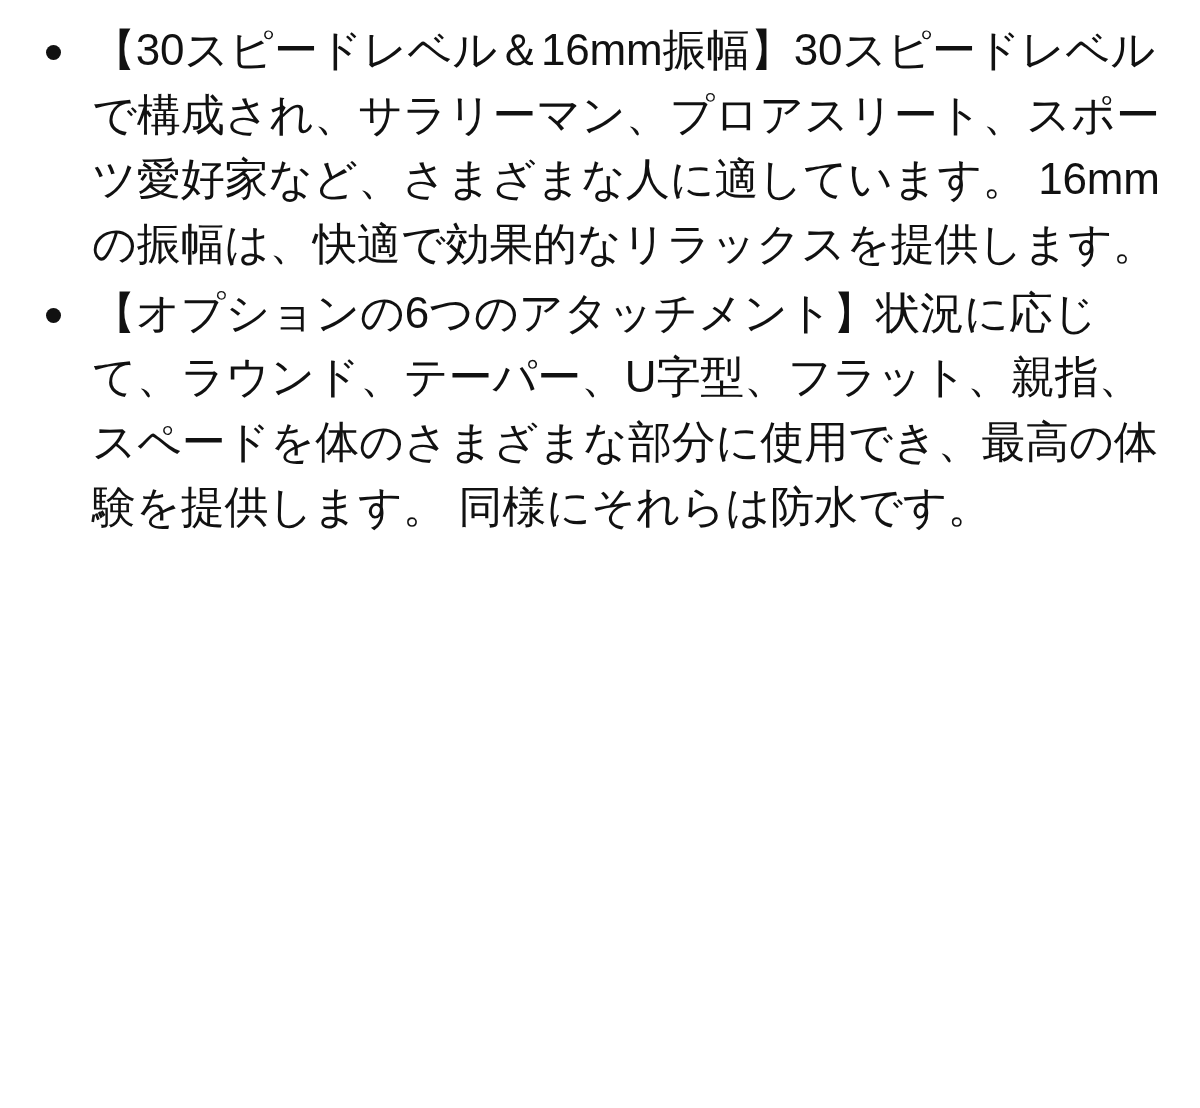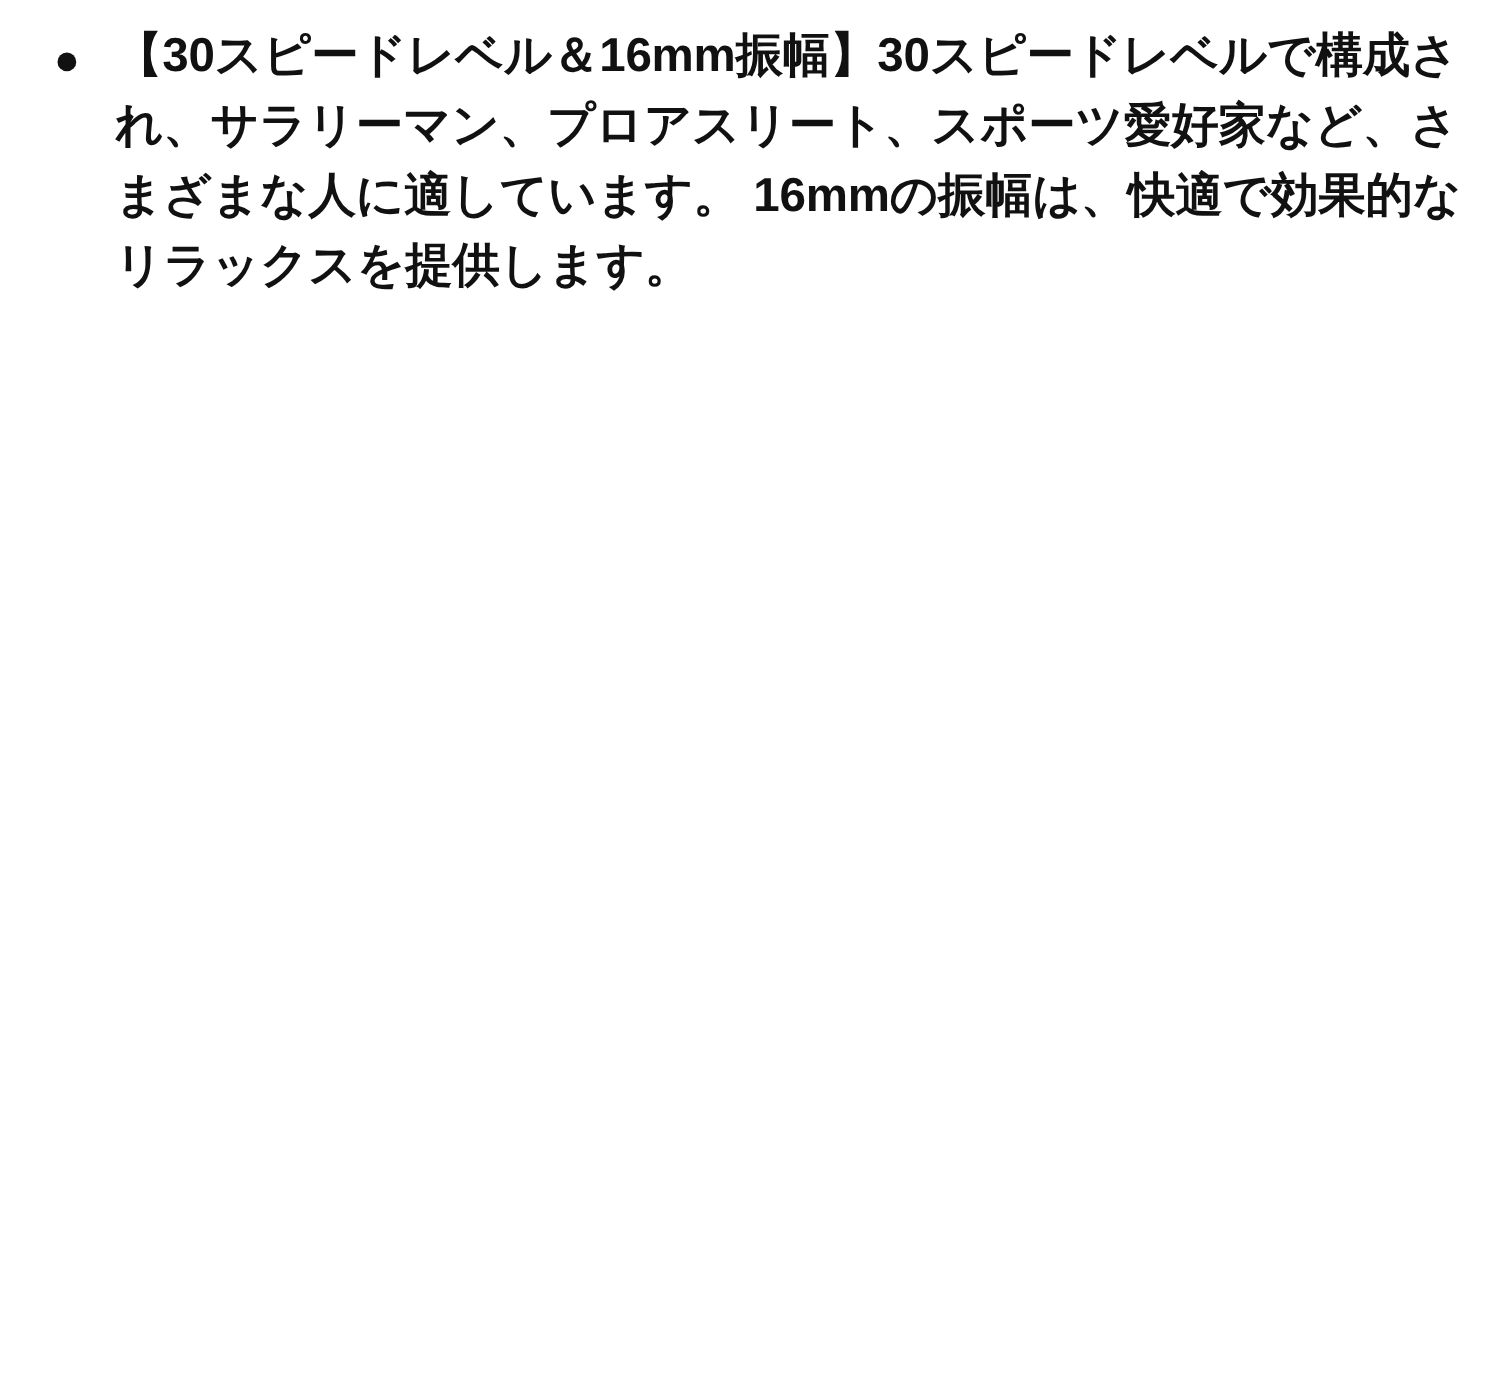--- a/index.html
+++ b/index.html
@@ -23,24 +23,24 @@
   }
   ul.feature-list {
     list-style: none;
     margin: 0;
     padding: 0;
   }
   ul.feature-list > li {
     position: relative;
     padding-left: 62px;
     margin: 0 0 4px 0;
-    font-size: 38px;
+    font-size: 44px;
     line-height: 1.47;
     letter-spacing: -0.2px;
-    font-weight: 700;
+    font-weight: 400;
     color: #111111;
     text-align: left;
     word-break: break-all;
   }
   ul.feature-list > li .bullet {
     position: absolute;
     left: 16px;
     top: 0.62em;
     width: 15px;
     height: 15px;
@@ -54,14 +54,18 @@
 </style>
 </head>
 <body>
 
 <div class="page">
   <ul class="feature-list">
     <li>
       <span class="bullet"></span>
       <span class="txt">【30スピードレベル＆16mm振幅】30スピードレベルで構成され、サラリーマン、プロアスリート、スポーツ愛好家など、さまざまな人に適しています。 16mmの振幅は、快適で効果的なリラックスを提供します。</span>
     </li>
+    <li>
+      <span class="bullet"></span>
+      <span class="txt">【オプションの6つのアタッチメント】状況に応じて、ラウンド、テーパー、U字型、フラット、親指、スペードを体のさまざまな部分に使用でき、最高の体験を提供します。 同様にそれらは防水です。</span>
+    </li>
   </ul>
 </div>
 
 </body></html>

